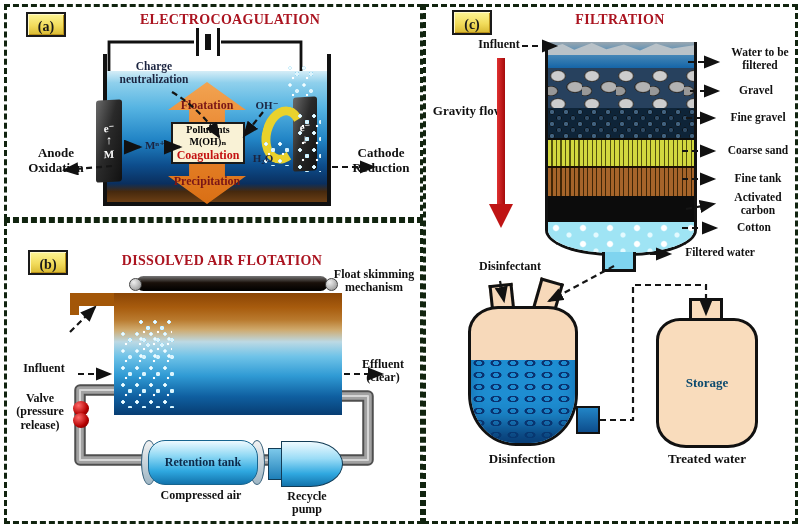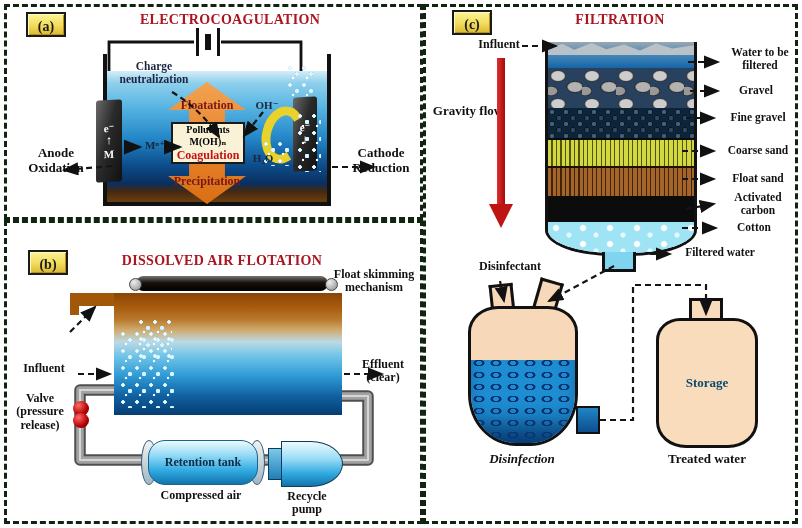--- a/index.html
+++ b/index.html
@@ -173,35 +173,35 @@
     <div class="layer carbon" style="height:26px;"></div>
     <div class="layer cotton" style="height:34px;"></div>
   </div>
 
   <div class="abs" style="left:602px;top:252px;width:34px;height:20px;background:#7fd4ef;border:3px solid #111;border-top:none;box-sizing:border-box;"></div>
 
   <div class="lbl" style="left:724px;top:46px;width:72px;font-size:11.5px;">Water to be filtered</div>
   <div class="lbl" style="left:726px;top:84px;width:60px;font-size:11.5px;">Gravel</div>
   <div class="lbl" style="left:718px;top:111px;width:80px;font-size:11.5px;">Fine gravel</div>
   <div class="lbl" style="left:718px;top:144px;width:80px;font-size:11.5px;">Coarse sand</div>
-  <div class="lbl" style="left:720px;top:172px;width:76px;font-size:11.5px;">Float sand</div>
+  <div class="lbl" style="left:720px;top:172px;width:76px;font-size:11.5px;">Fine tank</div>
   <div class="lbl" style="left:722px;top:191px;width:72px;font-size:11.5px;">Activated carbon</div>
   <div class="lbl" style="left:726px;top:221px;width:56px;font-size:11.5px;">Cotton</div>
   <div class="lbl" style="left:674px;top:246px;width:92px;font-size:11.5px;">Filtered water</div>
 
   <div class="lbl" style="left:470px;top:260px;width:80px;">Disinfectant</div>
   <div class="abs" style="left:490px;top:284px;width:24px;height:30px;background:#f7d9ba;border:3px solid #111;border-bottom:none;box-sizing:border-box;transform:rotate(-6deg);"></div>
   <div class="abs" style="left:536px;top:280px;width:24px;height:32px;background:#f7d9ba;border:3px solid #111;border-bottom:none;box-sizing:border-box;transform:rotate(16deg);"></div>
   <div class="abs" style="left:576px;top:406px;width:24px;height:28px;background:linear-gradient(180deg,#2285c6,#0d4d8c);border:2px solid #111;box-sizing:border-box;"></div>
   <div class="abs" style="left:468px;top:306px;width:110px;height:140px;background:#f7d9ba;border:3px solid #111;box-sizing:border-box;
        border-radius:30px 30px 48px 48px / 26px 26px 52px 52px;overflow:hidden;">
     <div class="waves" style="position:absolute;left:0;bottom:0;width:100%;height:62%;
          background-color:#1e8ed2;background-blend-mode:normal;box-shadow:inset 0 -28px 24px -10px #083a72;"></div>
   </div>
-  <div class="lbl" style="left:462px;top:452px;width:120px;font-size:13px;font-style:italic;">Disinfection</div>
+  <div class="lbl" style="left:462px;top:452px;width:120px;font-size:13px;">Disinfection</div>
 
   <div class="abs" style="left:689px;top:298px;width:34px;height:26px;background:#f9dcbc;border:3px solid #111;border-bottom:none;box-sizing:border-box;"></div>
   <div class="abs" style="left:656px;top:318px;width:102px;height:130px;background:#f9dcbc;border:3px solid #111;box-sizing:border-box;
        border-radius:24px 24px 30px 30px / 22px 22px 26px 26px;display:flex;align-items:center;justify-content:center;">
     <span style="font-weight:bold;font-size:13px;color:#0c4a6e;">Storage</span>
   </div>
   <div class="lbl" style="left:648px;top:452px;width:118px;font-size:13px;">Treated water</div>
 
   <svg class="overlay" width="802" height="528">
     <defs>

